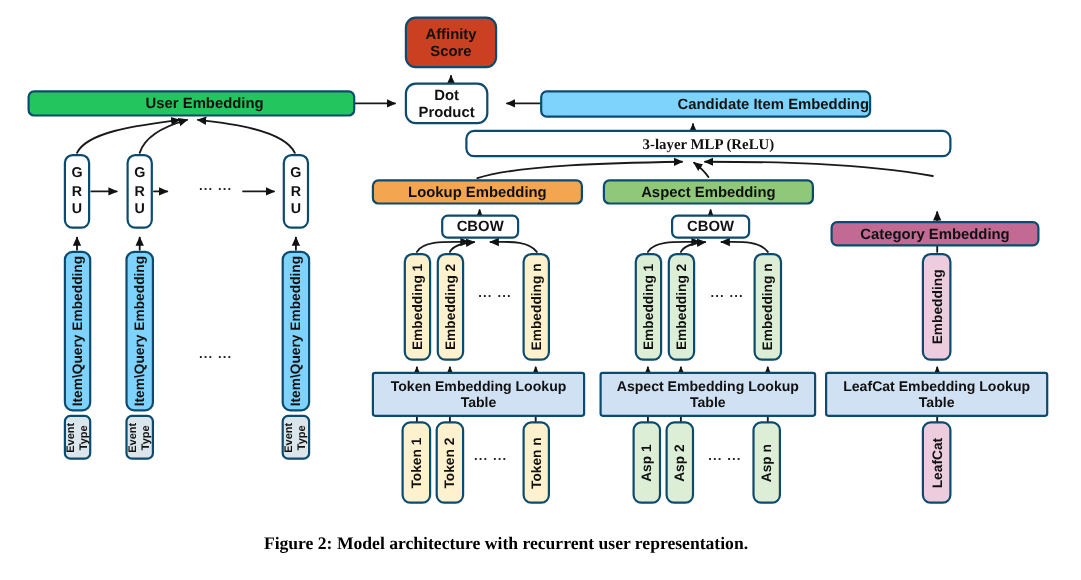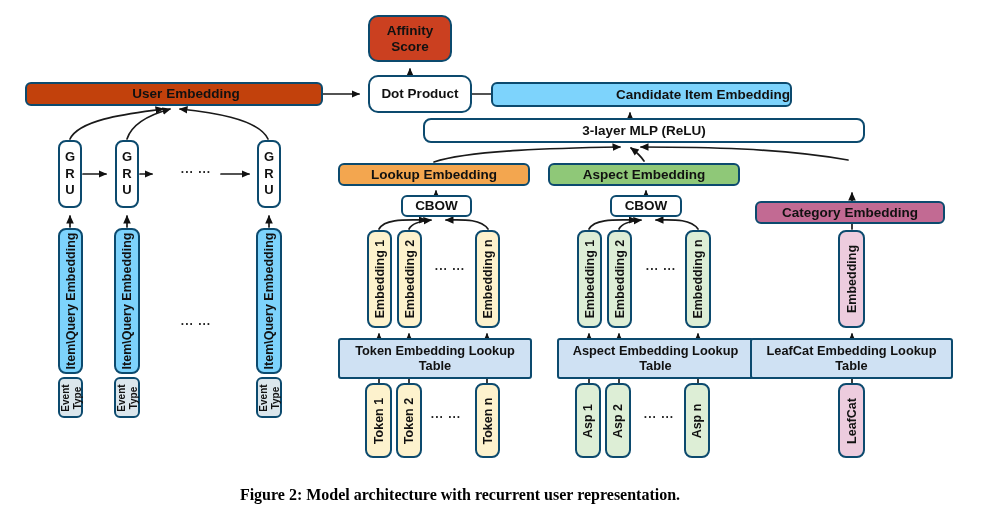--- a/index.html
+++ b/index.html
@@ -8,21 +8,21 @@
     font-family:"Liberation Sans", sans-serif; color:#111; overflow:hidden;
   }
   .box {
     position:absolute; box-sizing:border-box;
     border:2px solid #0c4a6e; background:#fff;
     display:flex; align-items:center; justify-content:center;
     text-align:center; font-weight:bold; font-size:13.5px; line-height:1.12;
     z-index:2;
   } .r6 { border-radius:6px; } .r8 { border-radius:8px; } .r10 { border-radius:10px; }
   .red    { background:#cb4020; }
-  .purple { background:#c2410c;padding-left:24px; }
+  .purple { background:#22c55e;padding-left:24px; }
   .teal   { background:#7dd3fc;justify-content:flex-end; }
   .orange { background:#f3a64f; }
   .green  { background:#8fc878; }
   .mauve  { background:#c26a93;margin-top:39px; }
   .cream  { background:#fdf2cd; }
   .lgreen { background:#ddeed6; }
   .tblue  { background:#cfe1f3; }
   .lpink  { background:#edccde; }
   .levent { background:#dbe6ec; }
   .vt {
@@ -112,31 +112,31 @@
       <path d="M589,383 V379"></path>
       <path d="M619,383 V379"></path>
       <path d="M698,383 V379"></path>
       <path d="M852,383 V379"></path>
     </g>
   </svg>
 
   <div class="box red r10" style="left:368px; top:15px; width:84px; height:47px; padding:0 6px;">
     <span>Affinity Score</span>
   </div>
-  <div class="box r10" style="left:368px; top:75px; width:104px; height:38px; padding:0 4px;">
+  <div class="box r10" style="left:368px; top:75px; width:76px; height:38px; padding:0 4px;">
     <span>Dot Product</span>
   </div>
 
   <div class="box purple r6" style="left:25px; top:82px; width:298px; height:24px;">
     <span>User Embedding</span>
   </div>
   <div class="box teal r6" style="left:491px; top:82px; width:301px; height:25px;">
     <span>Candidate Item Embedding</span>
   </div>
-  <div class="box r8" style="left:423px; top:118px; width:442px; height:25px;">
+  <div class="box r8" style="left:423px; top:118px; width:442px; height:25px;font-family:Liberation Serif, serif;">
     <span>3-layer MLP (ReLU)</span>
   </div>
 
   <div class="box gru r8" style="left:58px; top:140px; width:24px; height:68px;">
     <span>G</span>
     <span>R</span>
     <span>U</span>
   </div>
   <div class="box gru r8" style="left:115px; top:140px; width:24px; height:68px;">
     <span>G</span>
@@ -210,21 +210,21 @@
   <div class="box lgreen r8" style="left:577px; top:230px; width:25px; height:98px;">
     <span class="vt">Embedding 1</span>
   </div>
   <div class="box lgreen r8" style="left:607px; top:230px; width:25px; height:98px;">
     <span class="vt">Embedding 2</span>
   </div>
   <div class="box lgreen r8" style="left:685px; top:230px; width:26px; height:98px;">
     <span class="vt">Embedding n</span>
   </div>
   <div class="dots" style="left:639px; top:259px; width:44px;">... ...</div>
-  <div class="box tblue table-box" style="left:545px; top:338px; width:197px; height:41px;margin-left:12px;">
+  <div class="box tblue table-box" style="left:545px; top:338px; width:197px; height:41px;">
     <span>Aspect Embedding Lookup Table</span>
   </div>
   <div class="box lgreen r8" style="left:575px; top:383px; width:26px; height:75px;">
     <span class="vt">Asp 1</span>
   </div>
   <div class="box lgreen r8" style="left:605px; top:383px; width:26px; height:75px;">
     <span class="vt">Asp 2</span>
   </div>
   <div class="box lgreen r8" style="left:684px; top:383px; width:26px; height:75px;">
     <span class="vt">Asp n</span>

